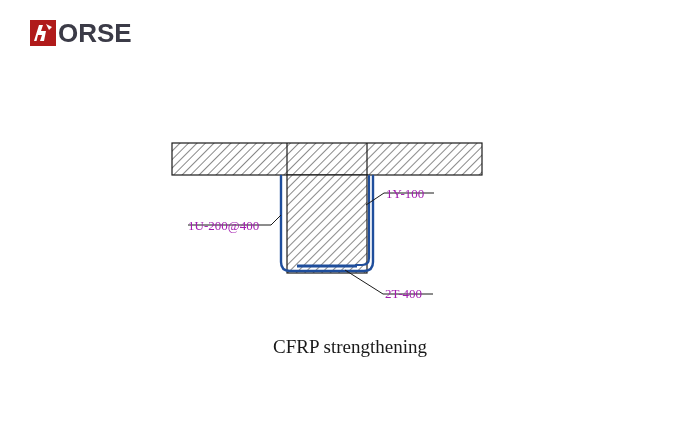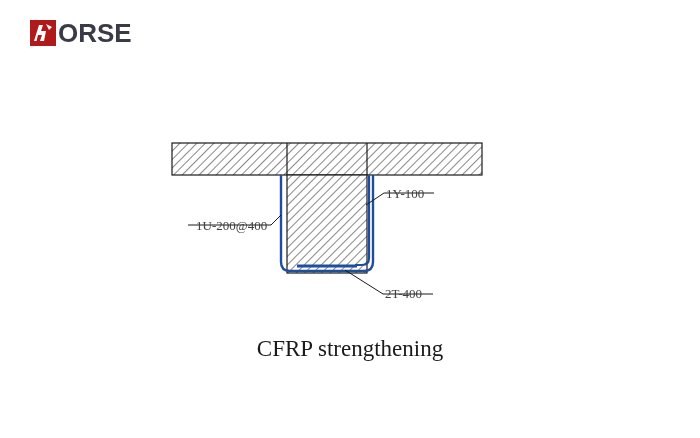--- a/index.html
+++ b/index.html
@@ -53,33 +53,33 @@
     top: 0;
   }
 
   .caption {
     position: absolute;
     width: 700px;
     text-align: center;
     top: 336px;
     left: 0;
     font-family: "Liberation Serif", serif;
-    font-size: 23px;
+    font-size: 19px;
     color: #1a1a1a;
   }
 
   .lbl {
     position: absolute;
     font-family: "Liberation Serif", serif;
     font-size: 13px;
-    color: #404040;
+    color: #a21caf;
     white-space: nowrap;
   }
   #label-1y100 { left: 386px; top: 186px; }
-  #label-1u200 { left: 196px; top: 218px; text-align: right; }
+  #label-1u200 { left: 188px; top: 218px; text-align: right; }
   #label-2t200 { left: 385px; top: 286px; }
 </style>
 </head>
 <body>
 
 <div id="canvas">
 
   <div class="logo">
     <span class="logo-mark">
       <svg width="26" height="26" viewBox="0 0 26 26" aria-hidden="true">

